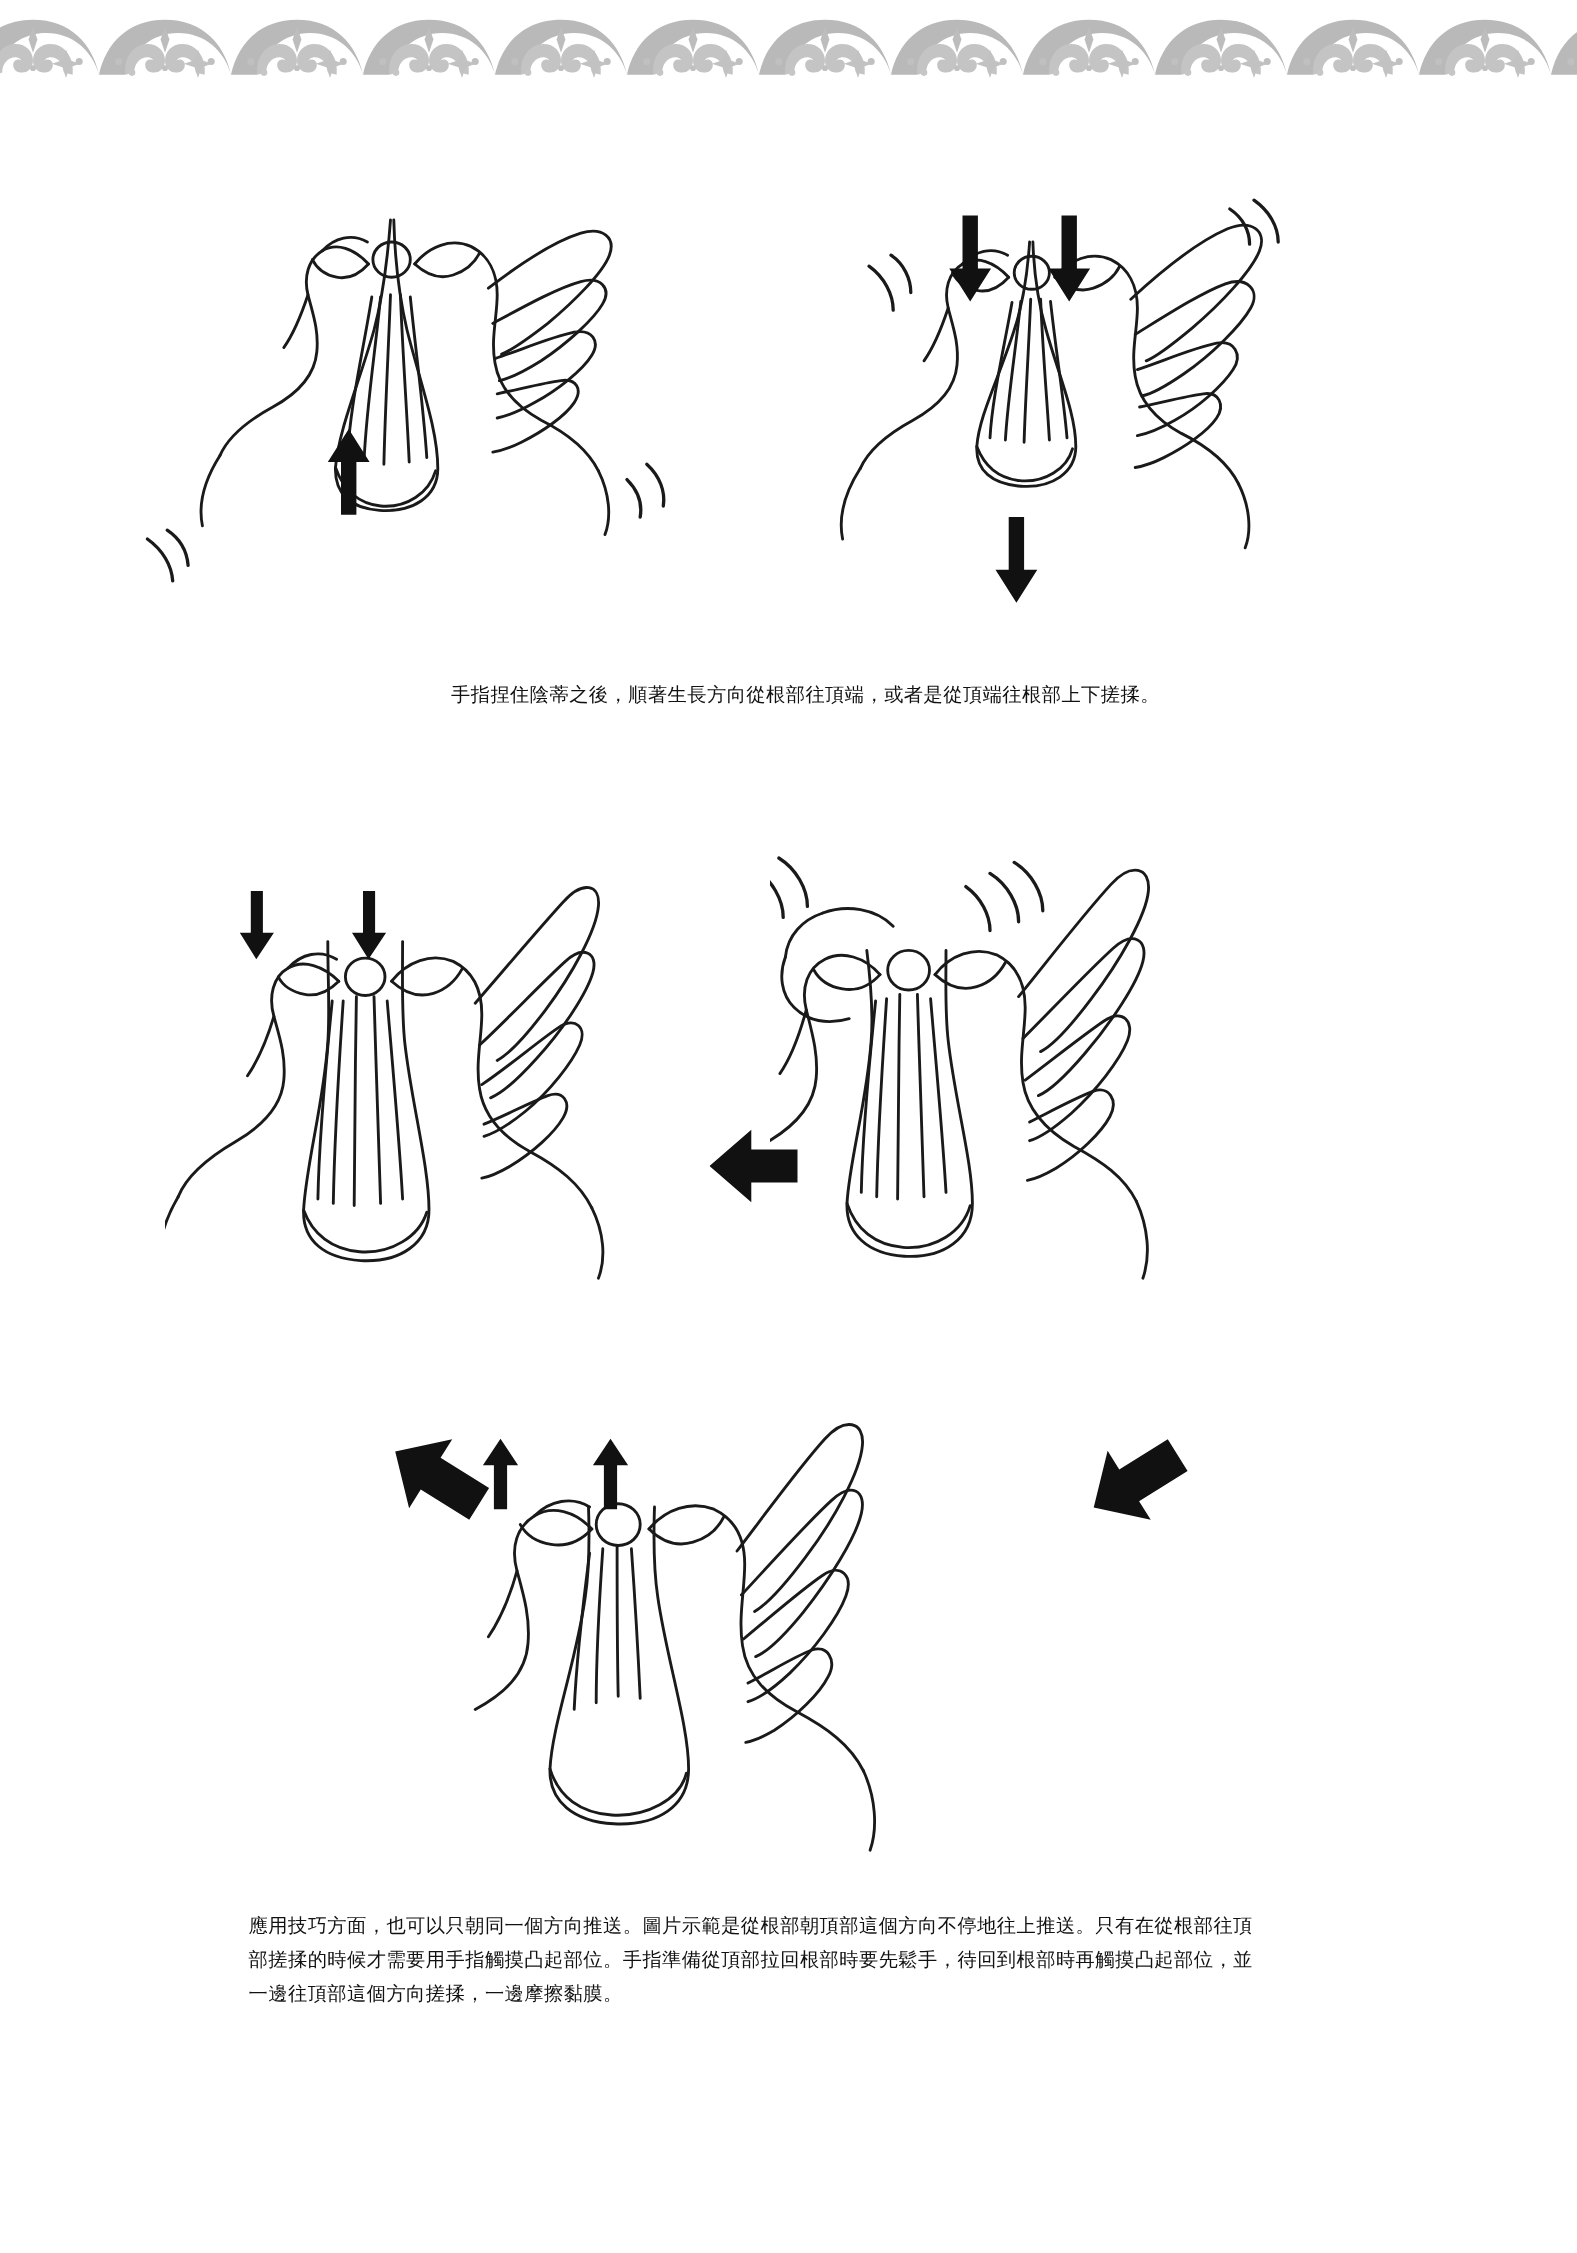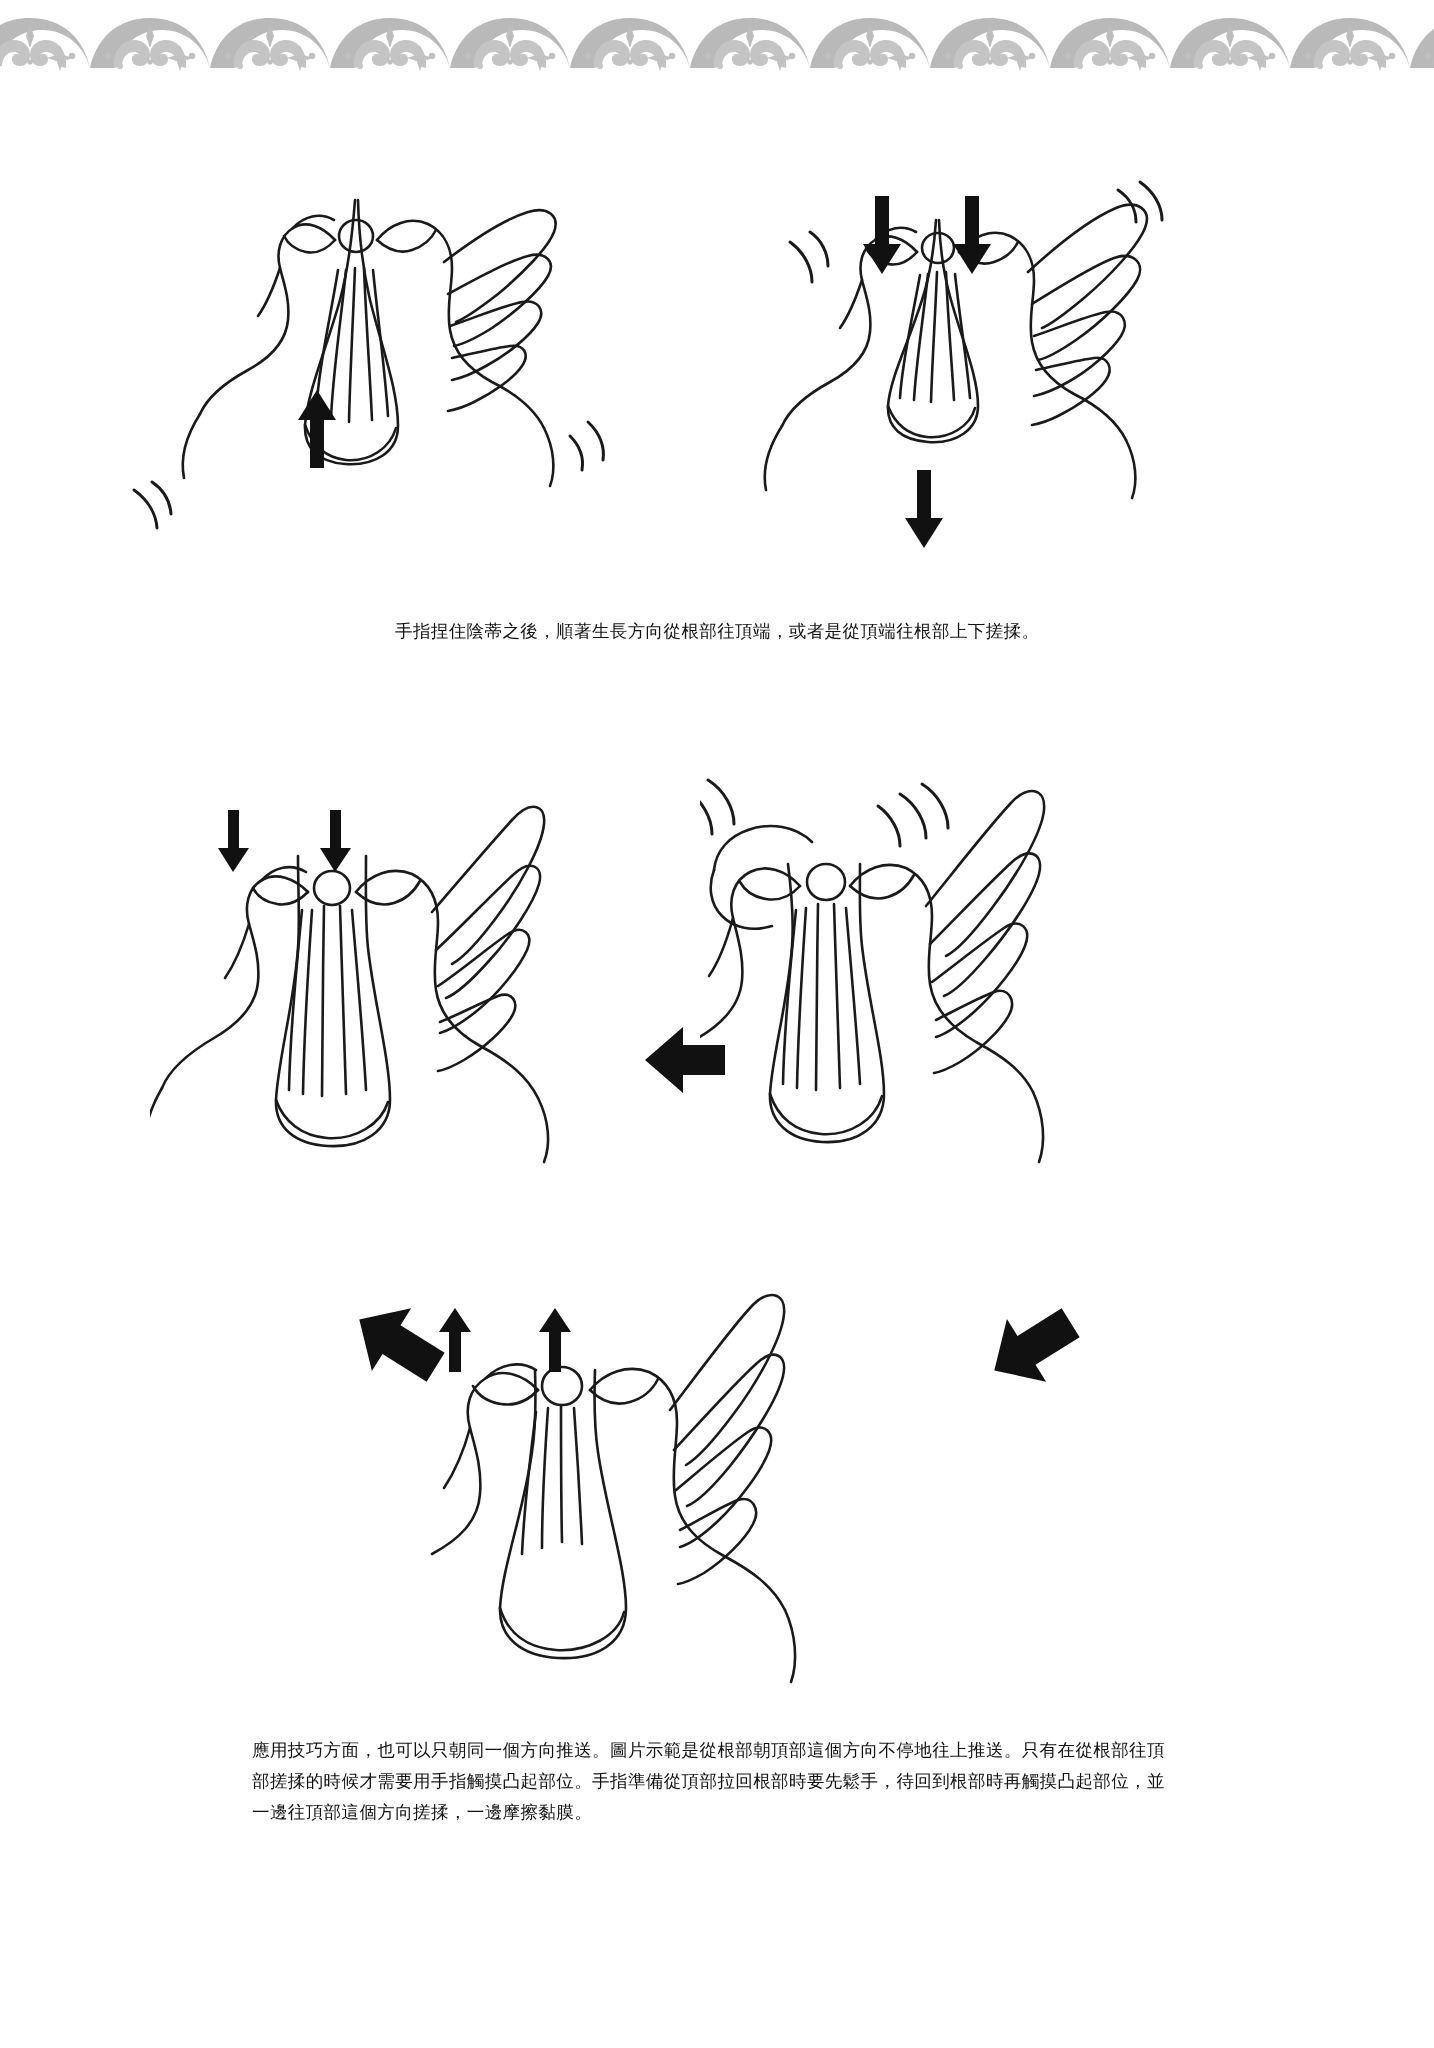--- a/index.html
+++ b/index.html
@@ -41,27 +41,27 @@
   .caption {
     position: absolute;
     font-size: 17.5px;
     line-height: 1.78;
     letter-spacing: 0.4px;
     color: #111111;
     text-align: left;
   }
 
   #caption-1 {
-    left: 395px;
+    left: 410px;
     top: 616px;
     width: 650px;
   }
 
   #caption-2 {
-    left: 252px;
+    left: 226px;
     top: 1735px;
     width: 920px;
   }
 
   .caption p {
     margin: 0;
   }
 
   svg { display: block; }
 </style>

